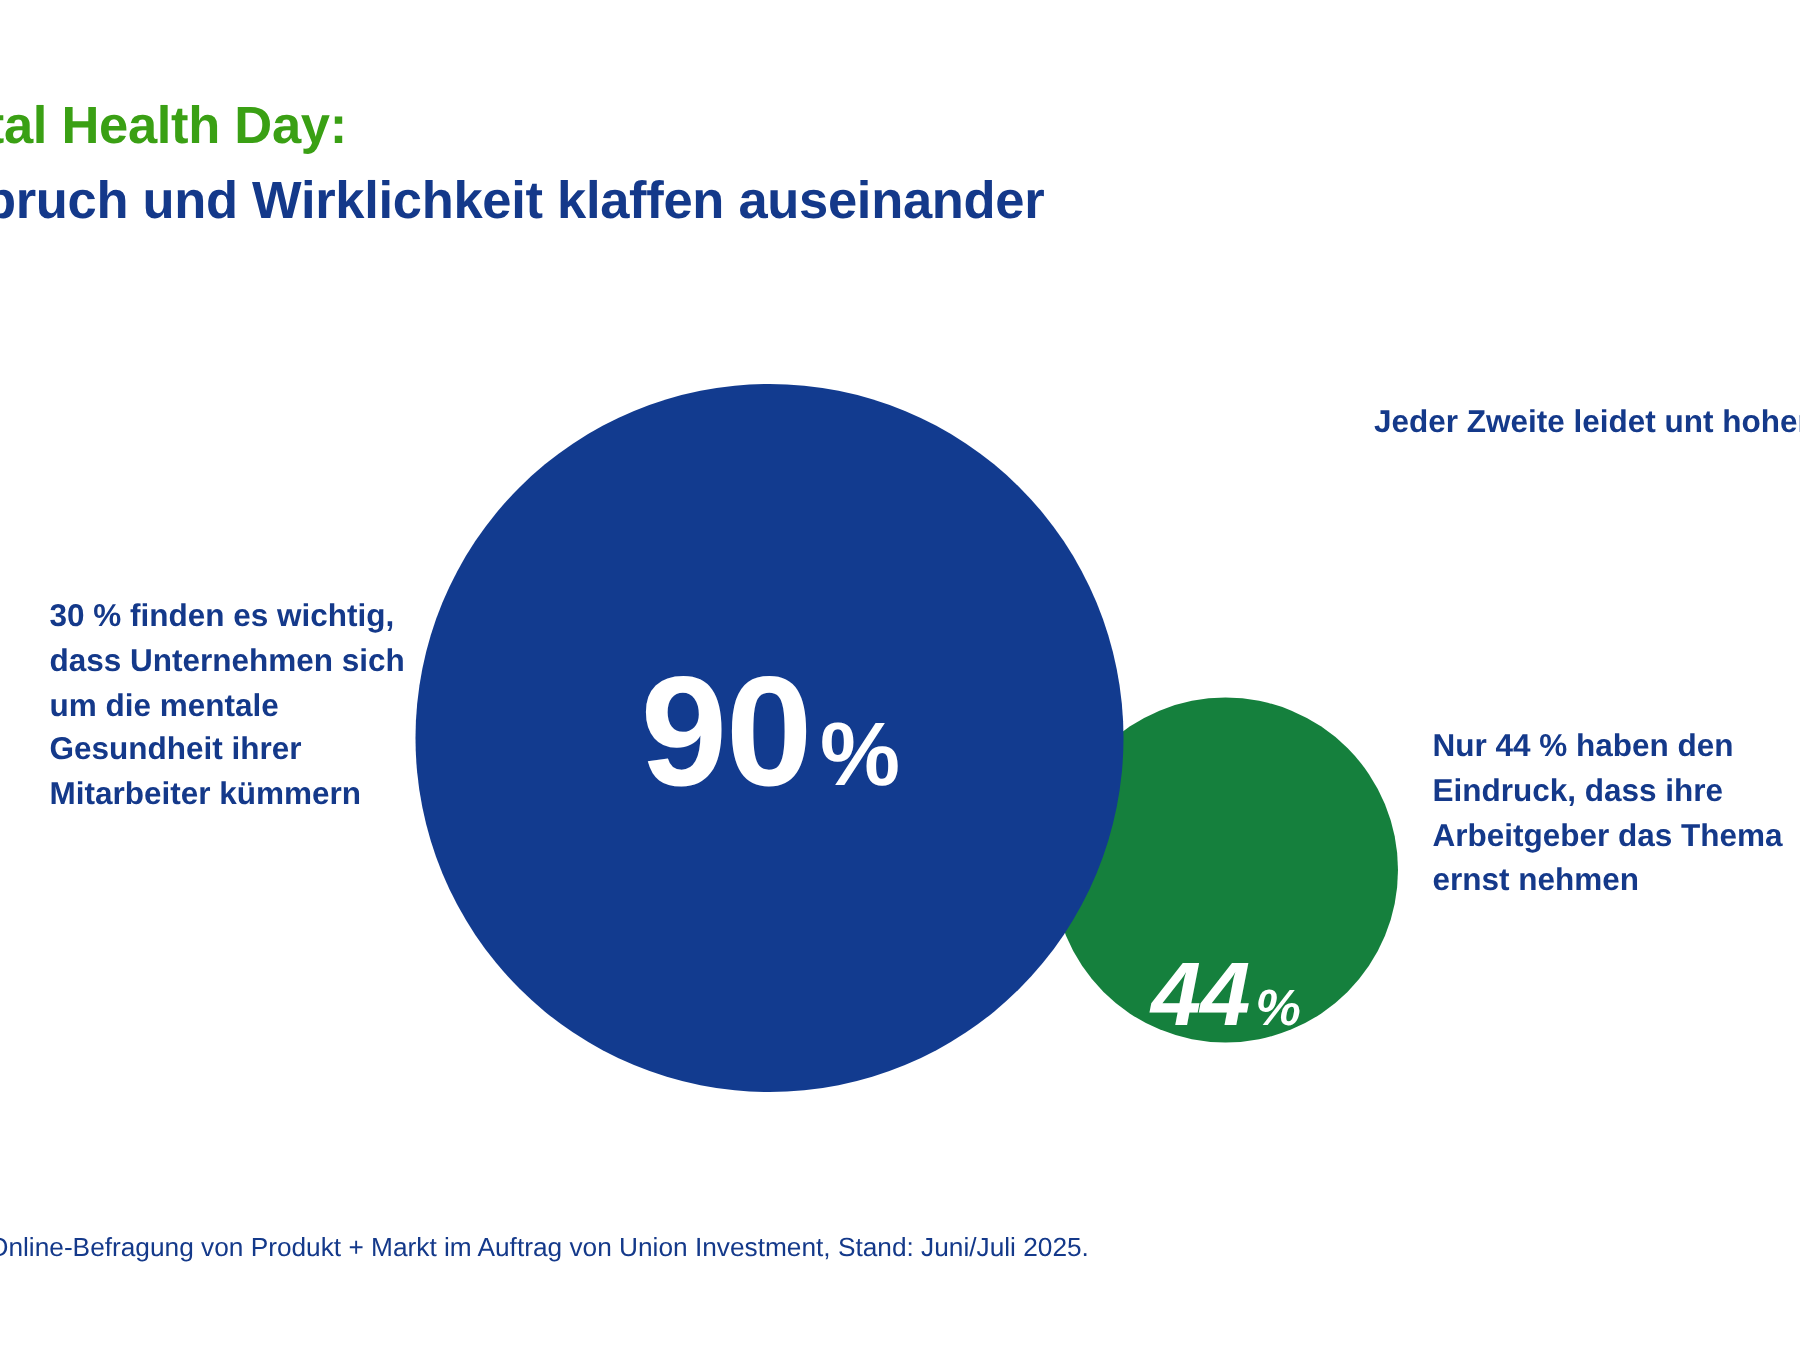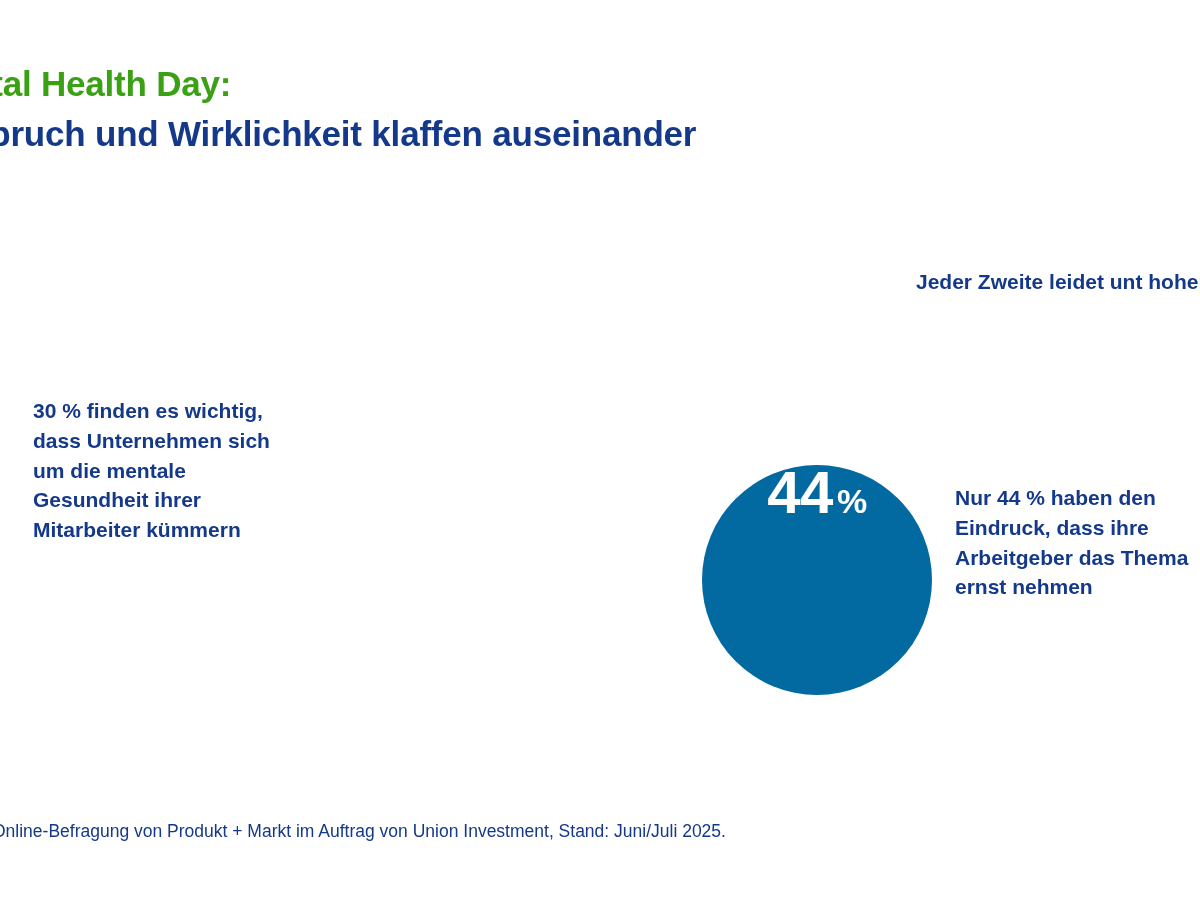--- a/index.html
+++ b/index.html
@@ -61,25 +61,26 @@
     justify-content: center;
     z-index: 2;
   }
   .circle-small {
     position: absolute;
     left: 702px;
     top: 465px;
     width: 230px;
     height: 230px;
     border-radius: 50%;
-    background: #0369a1;
+    background: #15803d;
     display: flex;
-    align-items: flex-start;
+    align-items: flex-end;
     justify-content: center;
     z-index: 1;
+    font-style: italic;
   }
   .val-big {
     color: #ffffff;
     font-weight: bold;
     font-size: 104px;
     line-height: 1;
     letter-spacing: -1px;
     transform: translateY(-4px);
   }
   .val-big .unit {
@@ -153,16 +154,19 @@
   <div class="anno anno-left">30 % finden es wichtig, dass Unternehmen sich um die mentale Gesundheit ihrer Mitarbeiter kümmern</div>
 
   <div class="anno anno-top-right">Jeder Zweite leidet unt hoher Arbeitsbelastung</div>
 
   <div class="anno anno-right">Nur 44 % haben den Eindruck, dass ihre Arbeitgeber das Thema ernst nehmen</div>
 
   <div class="circle-small">
     <div class="val-small"><span>44</span><span class="unit">%</span></div>
   </div>
 
+  <div class="circle-big">
+    <div class="val-big"><span>90</span><span class="unit">%</span></div>
+  </div>
 
   <div class="footnote">Online-Befragung von Produkt + Markt im Auftrag von Union Investment, Stand: Juni/Juli 2025.</div>
 
 </div>
 
 </body></html>

